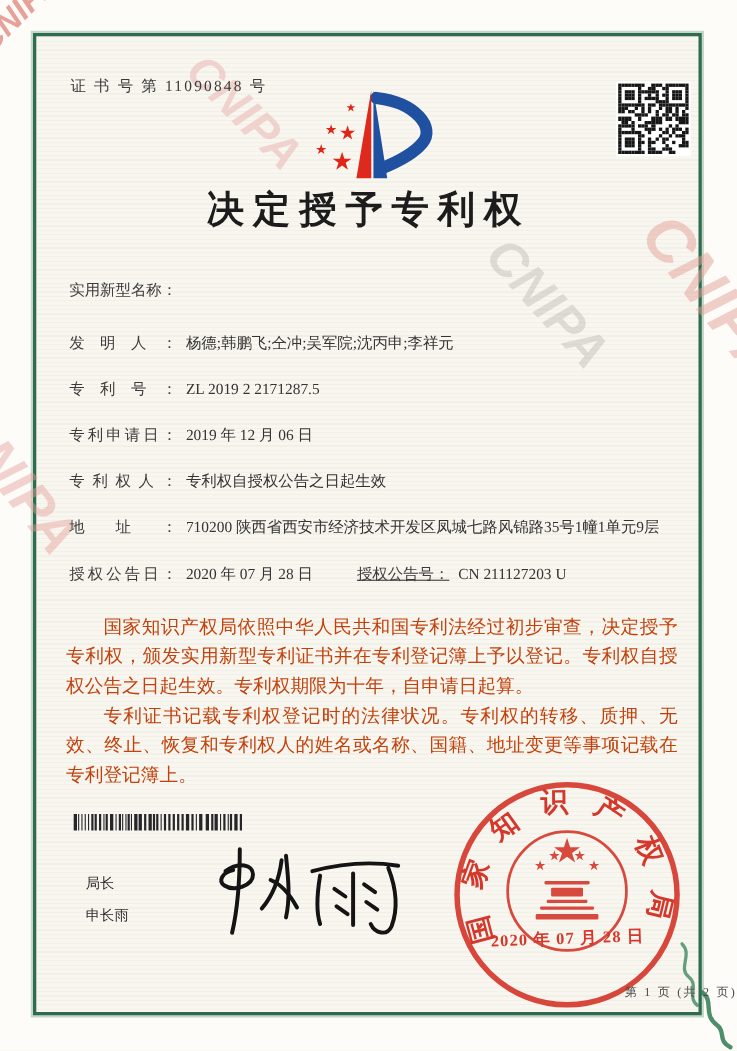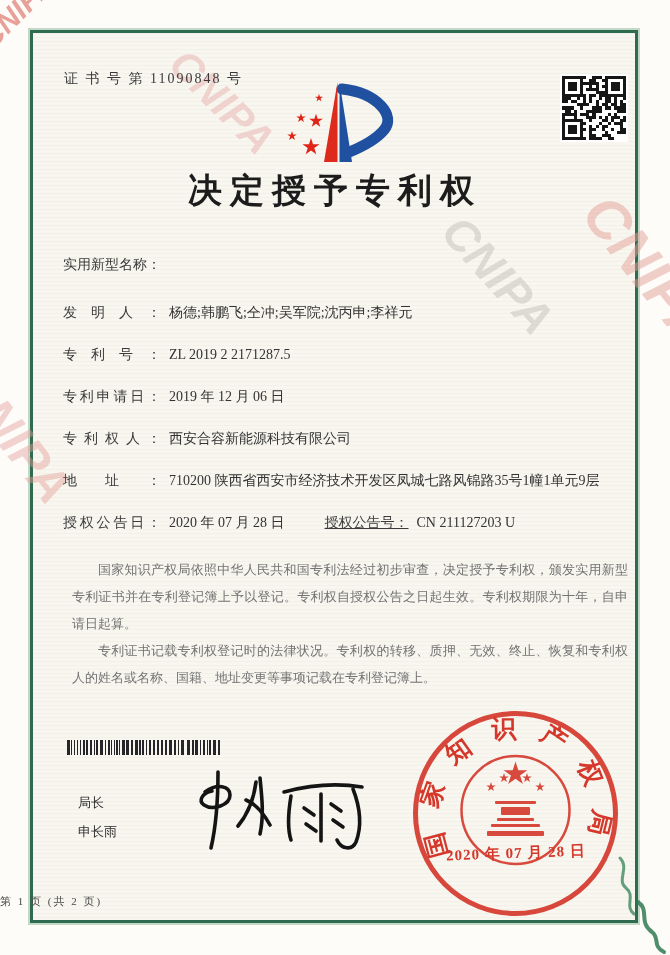--- a/index.html
+++ b/index.html
@@ -33,37 +33,37 @@
   .title{position:absolute;left:0;top:168px;width:670px;text-align:center;
          font-size:34px;font-weight:bold;letter-spacing:8px;color:#1c1c1c;}
 
   .fields{position:absolute;left:63px;top:254px;width:562px;font-size:14px;line-height:22px;color:#333;}
   .frow{display:flex;margin-bottom:20px;align-items:flex-start;}
   .frow.first{margin-bottom:26px;gap:44px;}
   .flabel{display:inline-block;width:98px;flex:0 0 98px;text-align:justify;text-align-last:justify;color:#3b3b3b;}
   .fvalue{margin-left:8px;max-width:448px;}
   .flabel2{margin-left:40px;color:#3b3b3b;text-decoration:underline;}
 
-  .paras{position:absolute;left:60px;top:556px;width:556px;font-size:13px;line-height:27px;
-         text-align:justify;color:#737373;margin-left:12px;}
+  .paras{position:absolute;left:60px;top:556px;width:556px;font-size:17px;line-height:27px;
+         text-align:justify;color:#c2410c;}
   .paras p{margin:0;text-indent:2em;}
 
   .barcode{position:absolute;left:67px;top:740px;width:192px;height:15px;display:flex;align-items:stretch;}
   .barcode div{background:#26262a;height:100%;}
 
   .signer{position:absolute;left:78px;top:788px;font-size:13px;line-height:29px;color:#2e2e2e;}
   .autograph{position:absolute;left:183px;top:762px;width:185px;height:92px;}
 
   .seal{position:absolute;left:408px;top:706px;width:215px;height:215px;}
   .seal-date{position:absolute;left:412px;top:844px;width:208px;text-align:center;
              font-size:15px;font-weight:bold;color:#d5372b;letter-spacing:1px;transform:rotate(-2deg);}
 
   .squiggles{position:absolute;left:608px;top:850px;width:62px;height:105px;}
 
-  .footer{position:absolute;left:0;top:894px;width:670px;text-align:left;font-size:11px;
+  .footer{position:absolute;left:0;top:894px;width:670px;text-align:right;font-size:11px;
           letter-spacing:2px;color:#4a4a4a;}
 </style>
 </head>
 <body>
 
 <div class="page">
 
   <div class="frame"></div>
 
   <div class="wm wm-tl">CNIPA</div>
@@ -547,21 +547,21 @@
     <div class="frow">
       <span class="flabel">专利号：</span>
       <span class="fvalue">ZL 2019 2 2171287.5</span>
     </div>
     <div class="frow">
       <span class="flabel">专利申请日：</span>
       <span class="fvalue">2019 年 12 月 06 日</span>
     </div>
     <div class="frow">
       <span class="flabel">专利权人：</span>
-      <span class="fvalue">西安合容新能源科技有限公司</span>
+      <span class="fvalue">专利权自授权公告之日起生效</span>
     </div>
     <div class="frow">
       <span class="flabel">地址：</span>
       <span class="fvalue">710200 陕西省西安市经济技术开发区凤城七路风锦路35号1幢1单元9层</span>
     </div>
     <div class="frow">
       <span class="flabel">授权公告日：</span>
       <span class="fvalue">2020 年 07 月 28 日</span>
       <span class="flabel2">授权公告号：</span>
       <span class="fvalue">CN 211127203 U</span>

